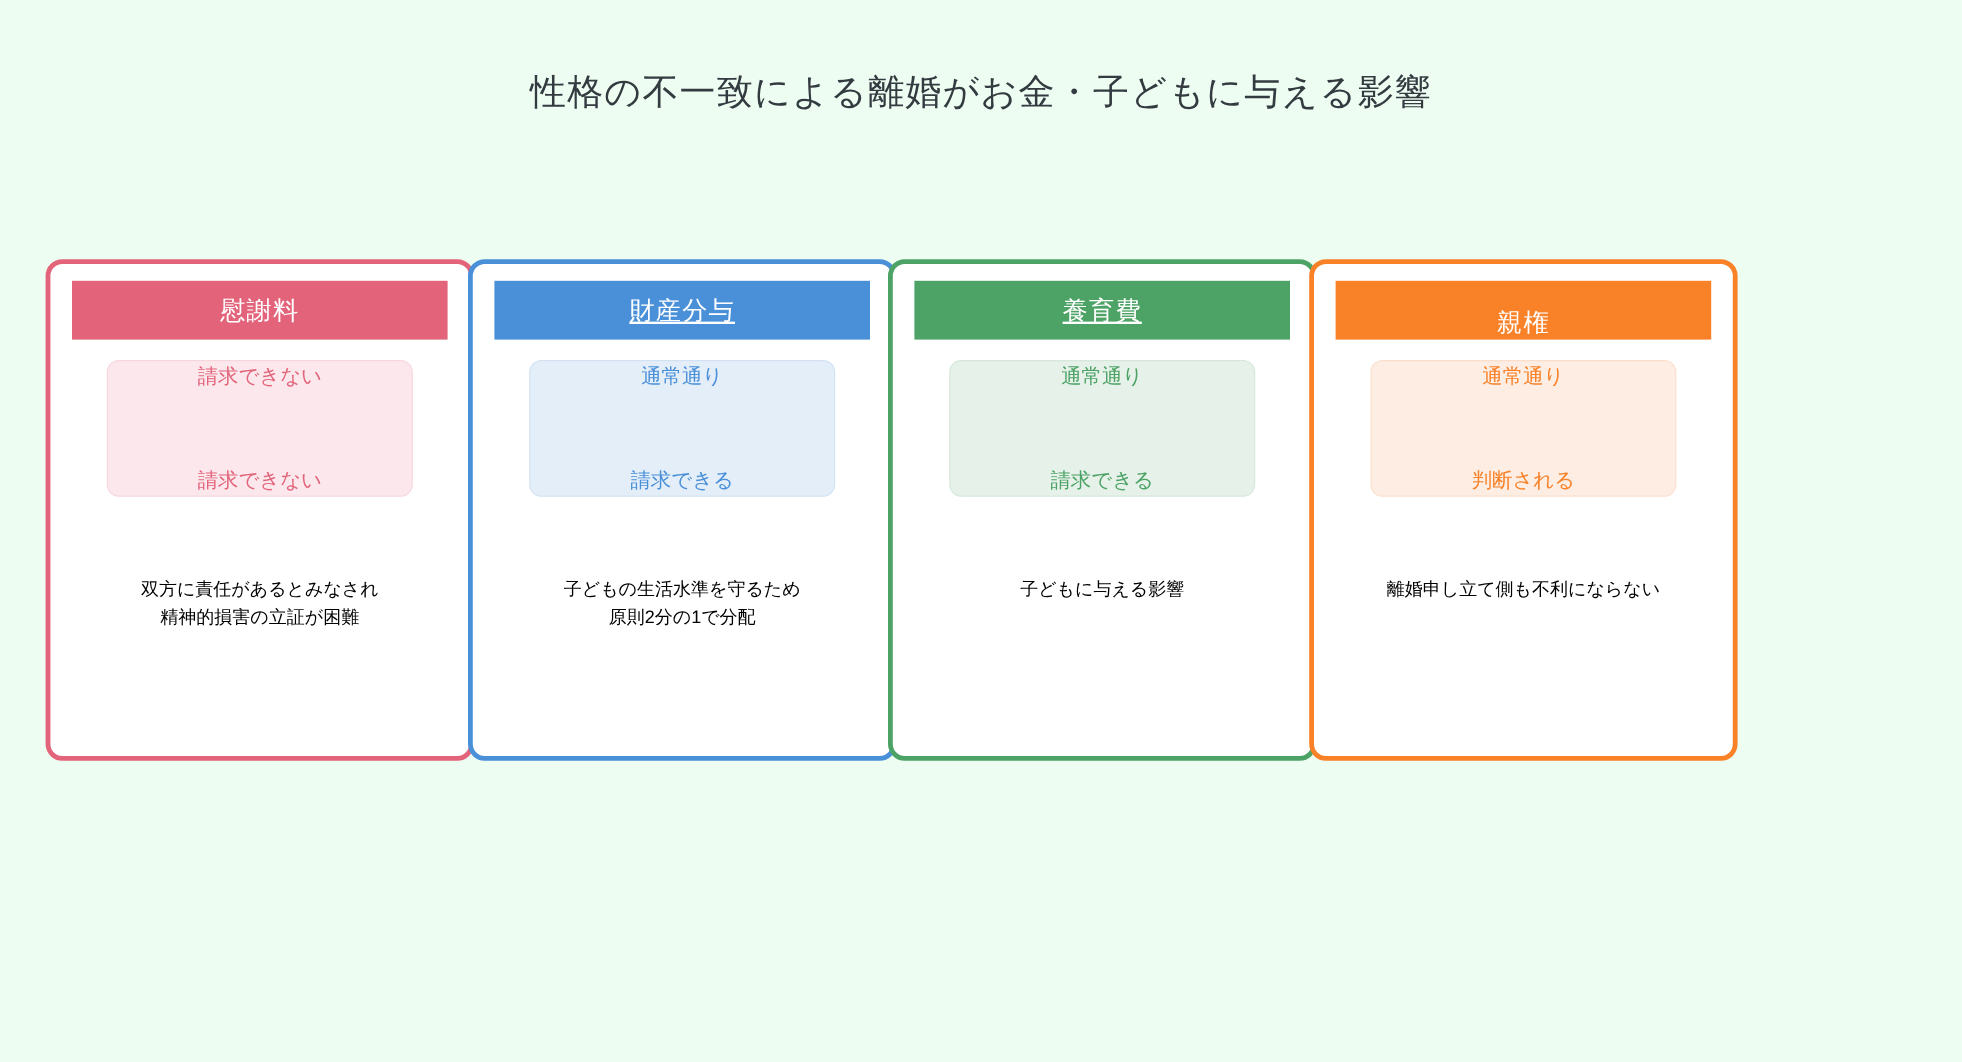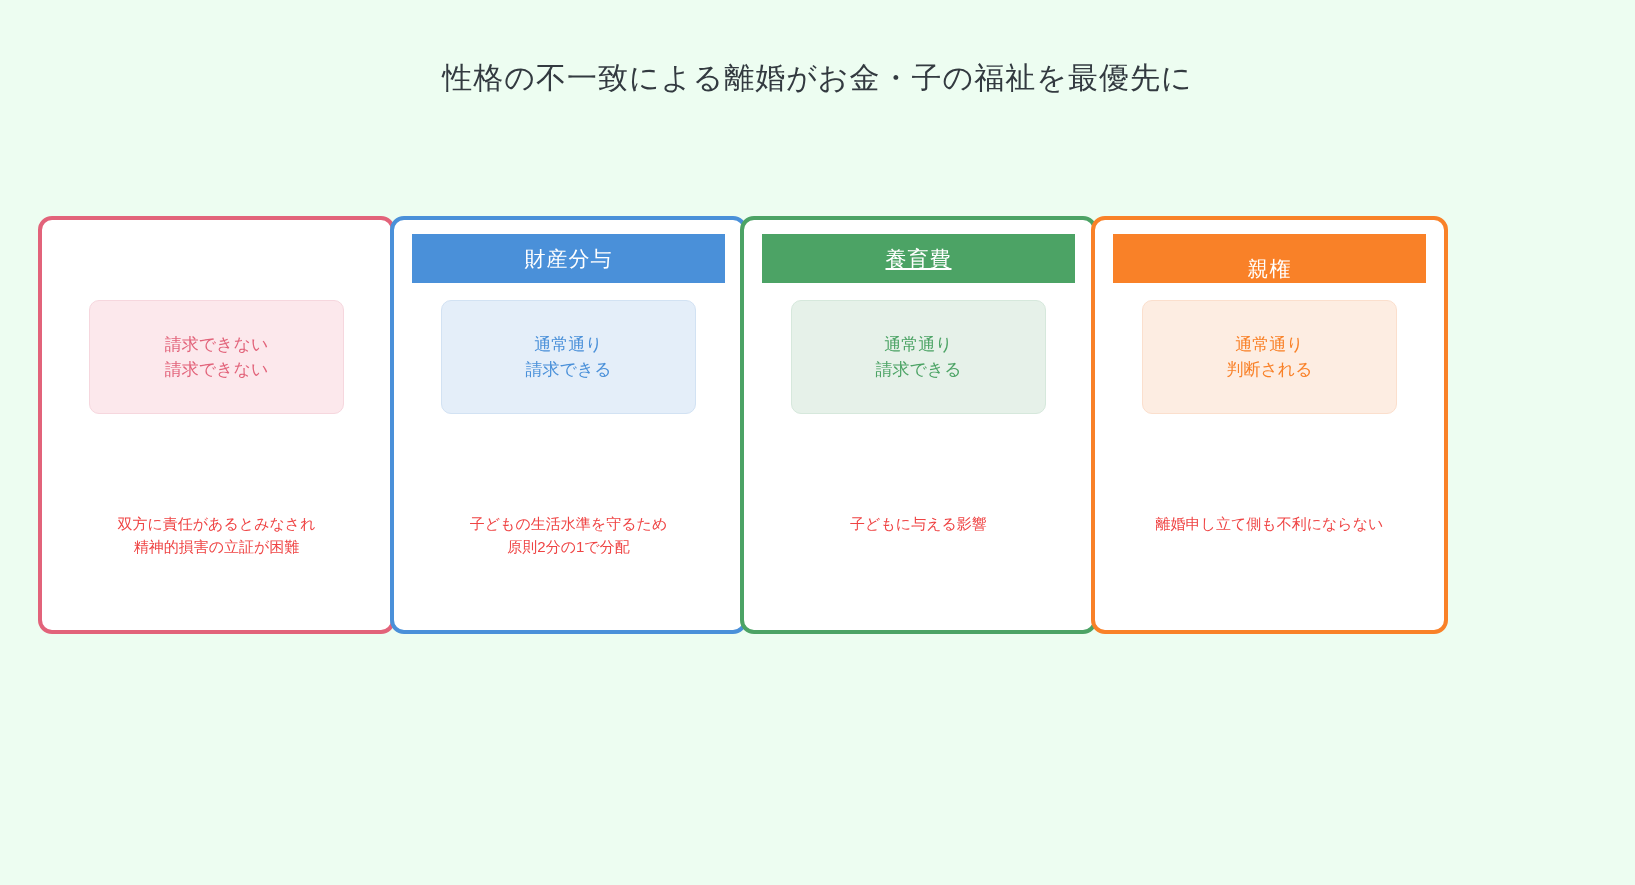--- a/index.html
+++ b/index.html
@@ -61,68 +61,70 @@
     top: 14px;
     height: 49px;
     display: flex;
     align-items: center;
     justify-content: center;
     color: #ffffff;
     font-size: 21px;
     letter-spacing: 1px;
   }
   .card-1 .card-header { background: #E2637A; }
-  .card-2 .card-header { background: #4A90D9; }
+  .card-2 .card-header { background: #4A90D9; text-decoration: underline; }
   .card-3 .card-header { background: #4CA365; text-decoration: underline; }
   .card-4 .card-header { background: #F98128; align-items: flex-end; }
 
   .card-badge {
     position: absolute;
     left: 47px;
     right: 47px;
     top: 80px;
     height: 112px;
     border-radius: 10px;
     border-width: 1px;
     border-style: solid;
     display: flex;
     flex-direction: column;
     align-items: center;
-    justify-content: center;
+    justify-content: space-between;
     font-size: 17px;
     line-height: 1.5;
     text-align: center;
   }
   .card-1 .card-badge { background: #FCE8EC; border-color: #F6D7DE; color: #E2637A; }
   .card-2 .card-badge { background: #E4EEF9; border-color: #D2E2F3; color: #4A90D9; }
   .card-3 .card-badge { background: #E6F1E9; border-color: #D6E8DC; color: #4CA365; }
   .card-4 .card-badge { background: #FDEDE2; border-color: #FBDFCD; color: #F98128; }
 
   .card-desc {
     position: absolute;
     left: 20px;
     right: 20px;
     top: 260px;
     text-align: center;
     font-size: 15px;
     line-height: 1.55;
-    color: #ef4444;
-    margin-top: 32px;
+    color: #000000;
   }
 
   .badge-line, .desc-line { display: block; }
 </style>
 </head>
 <body>
 
-<div id="page-title">性格の不一致による離婚がお金・子の福祉を最優先に</div>
+<div id="page-title">性格の不一致による離婚がお金・子どもに与える影響</div>
 
 <div id="cards-area">
 
   <div class="card card-1">
+    <div class="card-header">
+      <span>慰謝料</span>
+    </div>
     <div class="card-badge">
       <span class="badge-line">請求できない</span>
       <span class="badge-line">請求できない</span>
     </div>
     <div class="card-desc">
       <span class="desc-line">双方に責任があるとみなされ</span>
       <span class="desc-line">精神的損害の立証が困難</span>
     </div>
   </div>
 

